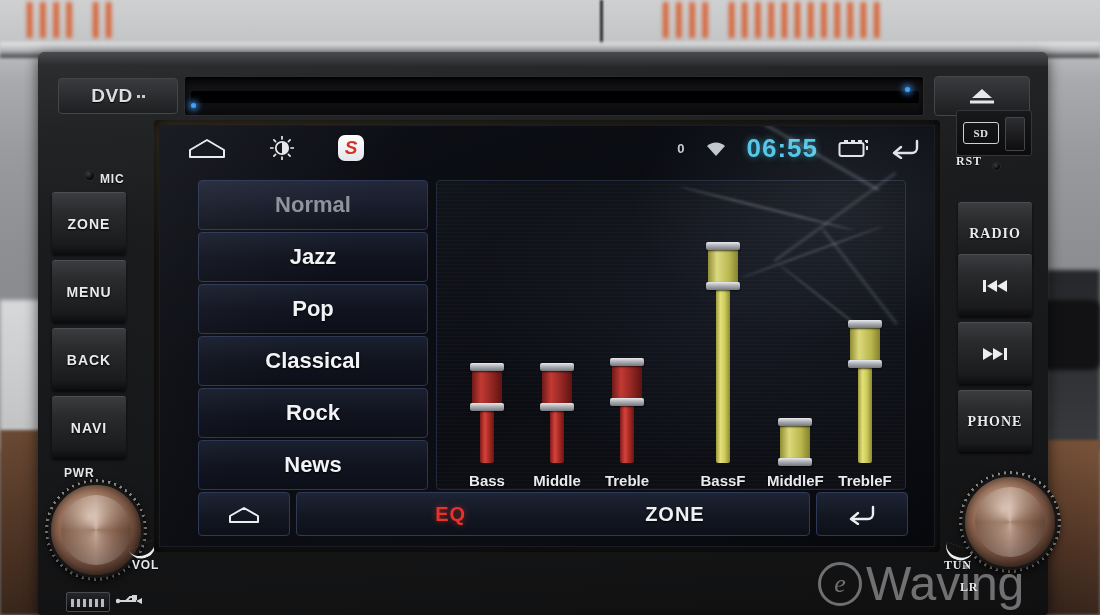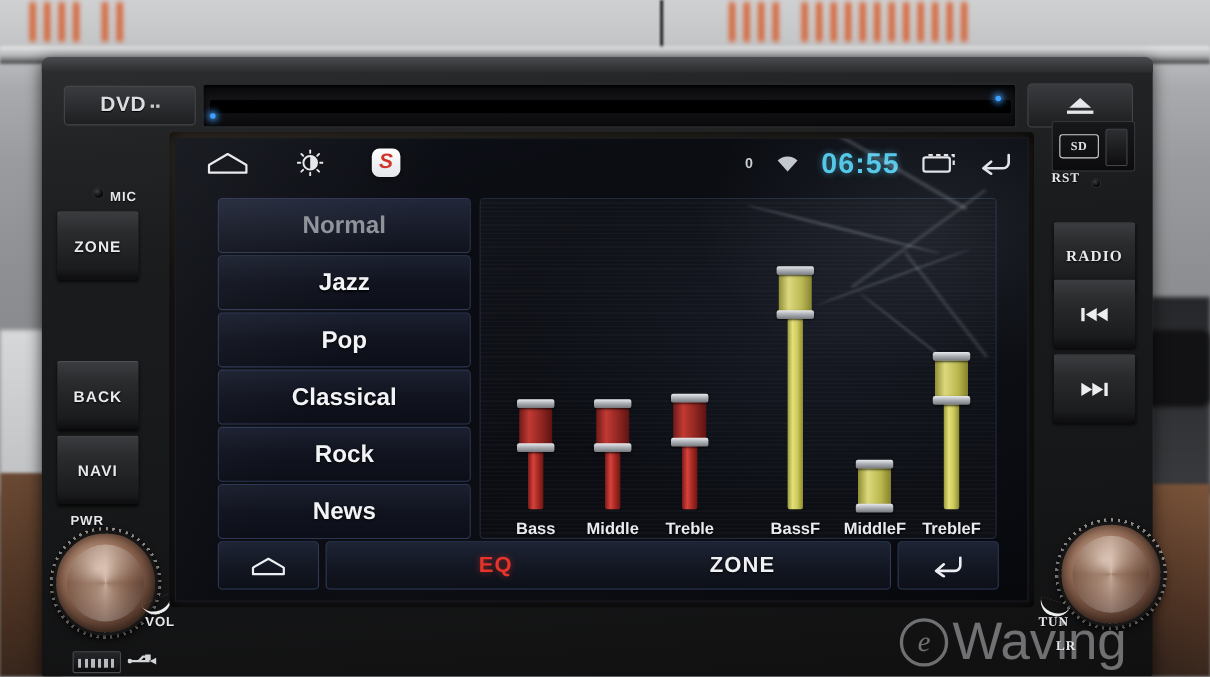--- a/index.html
+++ b/index.html
@@ -374,20 +374,21 @@
           <rect x="5" y="14.5" width="24" height="3" fill="#e6e7ea"></rect>
         </svg>
       </div>
     </div>
 
     <div class="rail left">
       <div class="pin-hole" style="left:38px; top:56px;"></div>
       <div class="tiny-label" style="left:54px; top:58px;">MIC</div>
 
       <div class="hard-btn" style="left:6px; top:78px;">ZONE</div>
+      <div class="hard-btn" style="left:6px; top:146px;">MENU</div>
       <div class="hard-btn" style="left:6px; top:282px;">NAVI</div>
       <div class="hard-btn" style="left:6px; top:214px;">BACK</div>
 
       <div class="tiny-label" style="left:18px; top:352px;">PWR</div>
       <div class="knob-wrap" style="left:2px; top:368px;">
         <div class="knob-ticks"></div>
         <div class="knob"></div>
       </div>
       <div class="knob-arc" style="left:84px; top:430px;"></div>
       <div class="tiny-label" style="left:86px; top:444px;">VOL</div>
@@ -419,20 +420,21 @@
           <polygon points="26,2 26,14 16,8" fill="#eceef0"></polygon>
         </svg>
       </div>
       <div class="hard-btn ico" style="left:10px; top:208px;">
         <svg width="28" height="16" viewBox="0 0 28 16">
           <polygon points="2,2 2,14 12,8" fill="#eceef0"></polygon>
           <polygon points="12,2 12,14 22,8" fill="#eceef0"></polygon>
           <rect x="23" y="2" width="3" height="12" fill="#eceef0"></rect>
         </svg>
       </div>
+      <div class="hard-btn" style="left:10px; top:276px;">PHONE</div>
 
       <div class="knob-wrap" style="left:14px; top:360px;">
         <div class="knob-ticks"></div>
         <div class="knob"></div>
       </div>
       <div class="knob-arc" style="left:-4px; top:432px; transform:rotate(18deg);"></div>
       <div class="tiny-label" style="left:-4px; top:444px;">TUN</div>
       <div class="tiny-label" style="left:12px; top:466px;">LR</div>
     </div>
 

